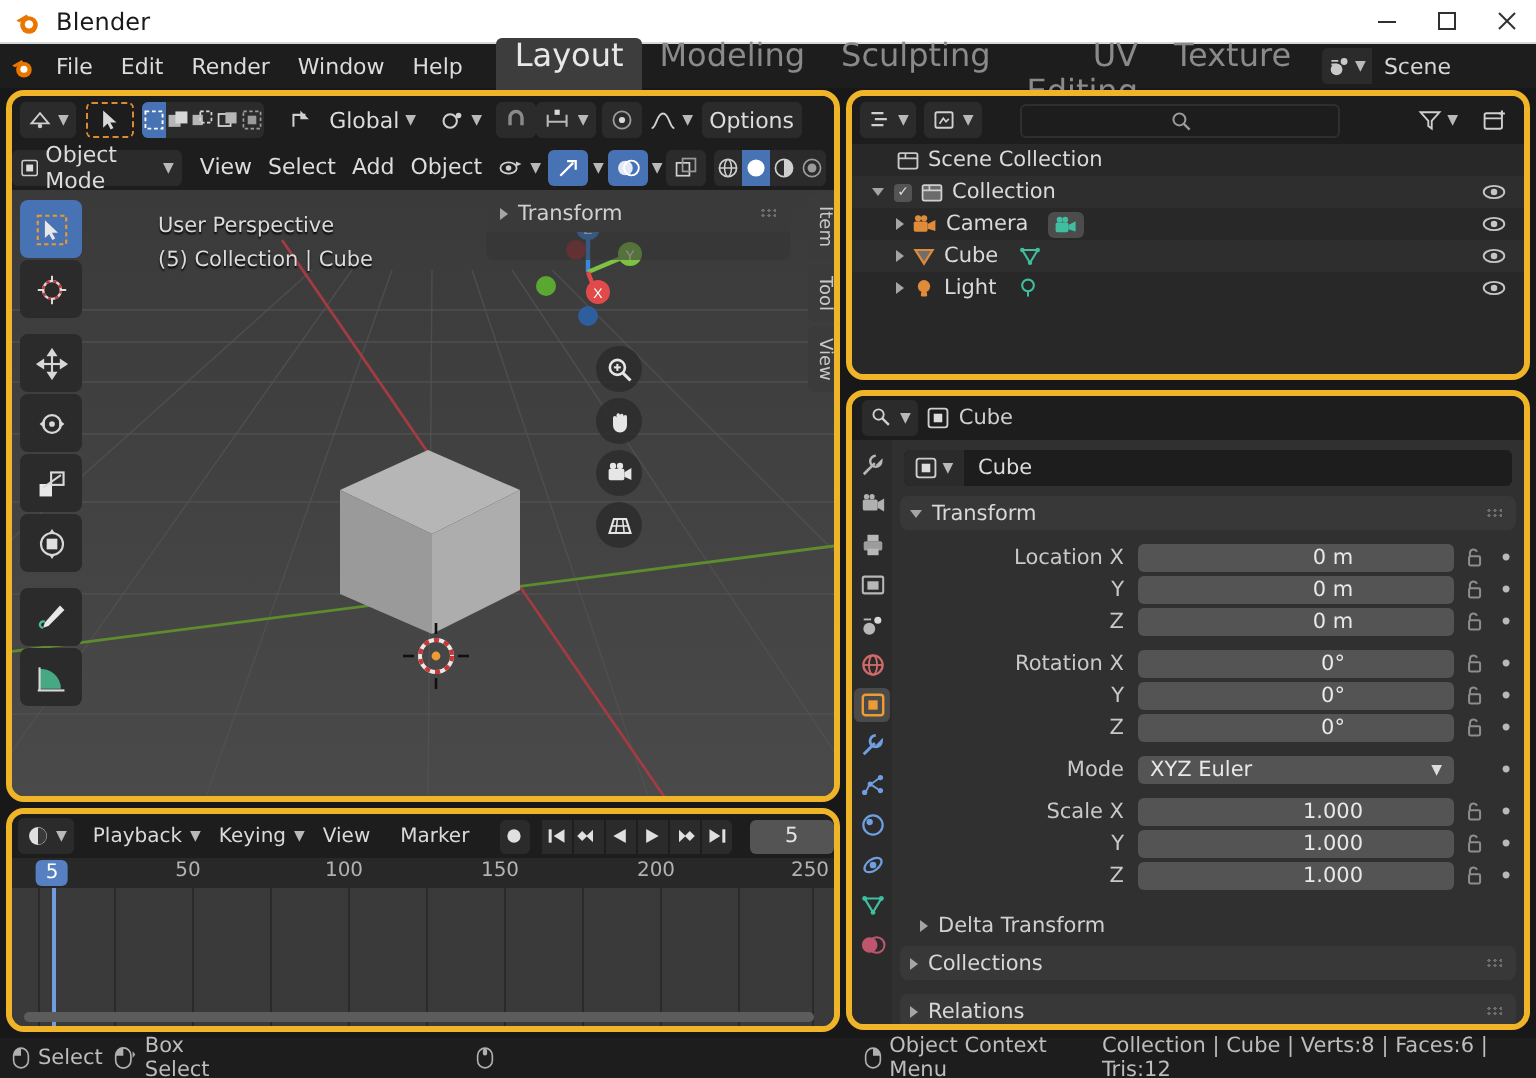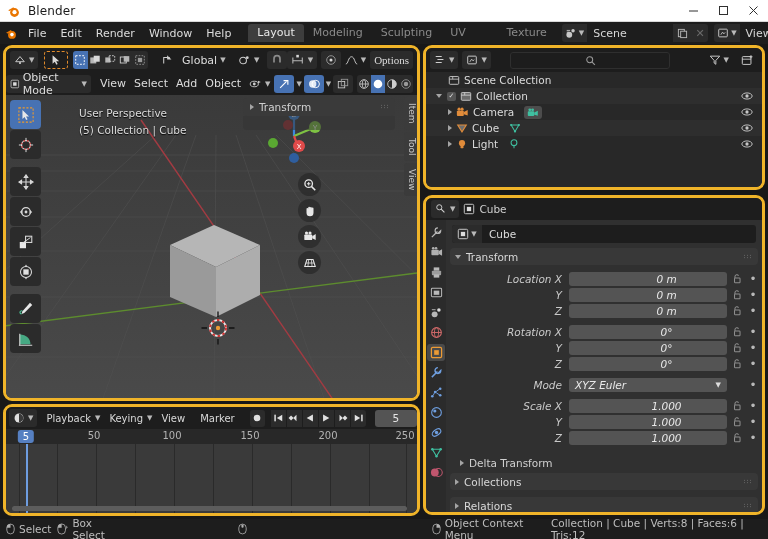--- a/index.html
+++ b/index.html
@@ -31,22 +31,23 @@
     position:absolute; left:0; top:22px; width:768px; height:22px;
     background:#1d1d1d; display:flex; align-items:center;
   }
   .menu-logo { width:16px; margin-left:5px; margin-right:3px; display:flex; align-items:center; justify-content:center;}
   .menu-item {
     padding:0 7px; height:17px; line-height:17px; color:#dcdcdc; font-size:11px;
     border-radius:3px;
   }
   .ws-tabs { display:flex; margin-left:10px; align-items:center; height:22px; }
   .ws-tab {
-    padding:0 9px; height:18px; line-height:18px; font-size:11px; color:#8a8a8a;
+    padding:0 9px; height:28px; line-height:18px; font-size:16px; color:#8a8a8a;
     border-radius:3px 3px 0 0;
+    text-align:right;
   }
   .ws-tab.active { background:#3d3d3d; color:#e8e8e8; }
   .scene-block { display:flex; align-items:center; margin-left:6px; height:18px; }
   .id-icon-btn {
     background:#2b2b2b; height:18px; display:flex; align-items:center; padding:0 3px;
     border-radius:3px 0 0 3px; gap:2px;
   }
   .id-field {
     background:#1d1d1d; height:18px; min-width:86px; display:flex; align-items:center;
     padding-left:6px; color:#d6d6d6; font-size:11px;
@@ -115,21 +116,21 @@
   .pr-tab.active { background:#4a4a4a; }
   .pr-body { position:absolute; left:20px; top:22px; right:0; bottom:0; background:#303030; overflow:hidden; }
   .id-row { margin:5px 6px 0 6px; height:18px; background:#1d1d1d; border-radius:3px; display:flex; align-items:center; }
   .id-row .pick { width:30px; height:18px; background:#2b2b2b; border-radius:3px 0 0 3px; display:flex; align-items:center; justify-content:center; gap:2px;}
   .id-row .nm { padding-left:7px; font-size:10.5px; color:#dcdcdc; }
   .panel-head { margin:5px 4px 0 4px; height:17px; display:flex; align-items:center; gap:5px; color:#d8d8d8; font-size:10.5px; padding-left:5px; position:relative;}
   .panel-head.boxed { background:#383838; border-radius:4px; }
   .grip { position:absolute; right:7px; top:6px; width:8px; height:5px;
           background-image: radial-gradient(#6d6d6d 40%, transparent 41%);
           background-size:3px 2.5px; }
-  .prop-row { display:flex; align-items:center; height:15px; margin:1px 4px 0 4px; gap:4px;font-style:italic; }
+  .prop-row { display:flex; align-items:center; height:15px; margin:1px 4px 0 4px; gap:4px; }
   .prop-label { width:115px; text-align:right; font-size:10.5px; color:#c9c9c9; padding-right:3px; }
   .prop-val { flex:1; height:14px; background:#545454; border-radius:3px; display:flex; align-items:center; justify-content:center;
               font-size:10.5px; color:#e8e8e8;padding-left:37px; }
   .prop-val.dd { background:#545454; justify-content:flex-start; padding-left:6px; position:relative;}
   .prop-val.dd .dcar { position:absolute; right:6px; top:3px; font-size:7px; color:#ddd;}
   .lock { width:13px; display:flex; align-items:center; justify-content:center; }
   .dot { width:10px; display:flex; align-items:center; justify-content:center; color:#b9b9b9; font-size:12px; line-height:8px;}
   .spacer4 { height:5px; }
   .sub-head { display:flex; align-items:center; gap:5px; margin:5px 4px 0 14px; height:15px; color:#d0d0d0; font-size:10.5px; }
 
@@ -334,21 +335,21 @@
             <circle cx="7" cy="7" r="1.8" fill="#d8d8d8"></circle>
           </svg>
       </div>
       <div class="hdr-btn">
         <svg width="13" height="12" viewBox="0 0 16 14">
             <path d="M1 12 C4 12 4 3 8 3 C12 3 12 12 15 12" fill="none" stroke="#cfcfcf" stroke-width="1.2"></path>
           </svg>
         <span class="caret">▼</span>
       </div>
       <div style="margin-left:auto"></div>
-      <div class="hdr-btn tone" style="margin-right:4px;font-family:Liberation Serif, serif;">Options</div>
+      <div class="hdr-btn tone" style="margin-right:16px;">Options</div>
     </div>
 
     <div class="vp-header2">
       <div class="hdr-btn tone" style="margin-left:0;">
         <svg width="12" height="12" viewBox="0 0 14 14">
             <rect x="1.5" y="1.5" width="11" height="11" rx="1.5" fill="none" stroke="#cfcfcf" stroke-width="1.1"></rect>
             <rect x="4.5" y="4.5" width="5" height="5" fill="#dcdcdc"></rect>
           </svg>
         <span>Object Mode</span>
         <span class="caret">▼</span>

